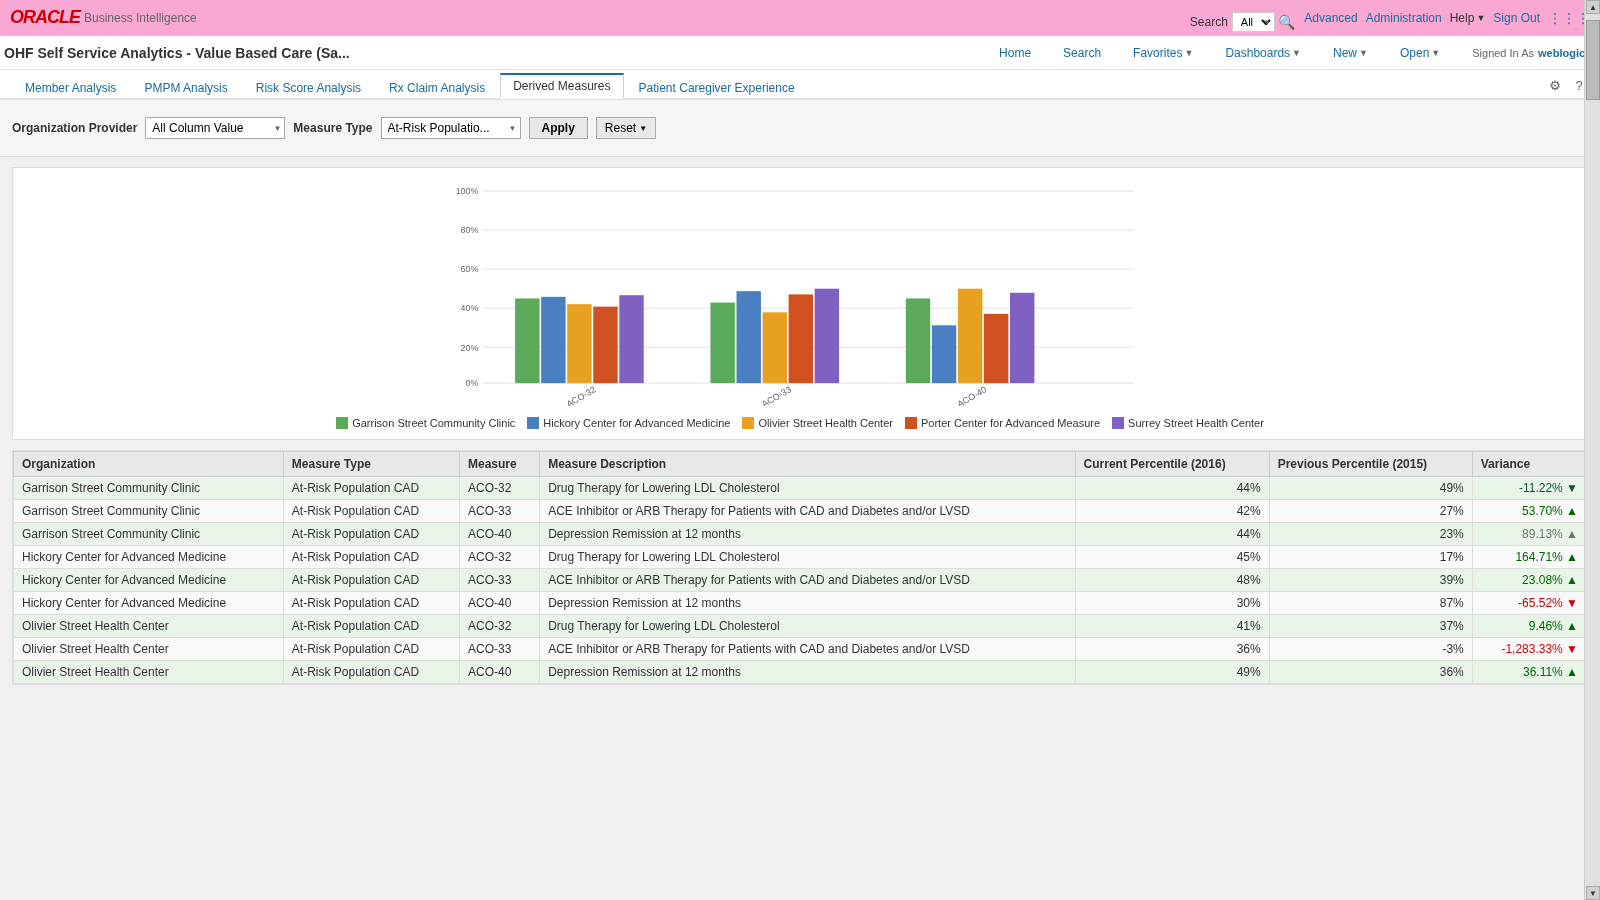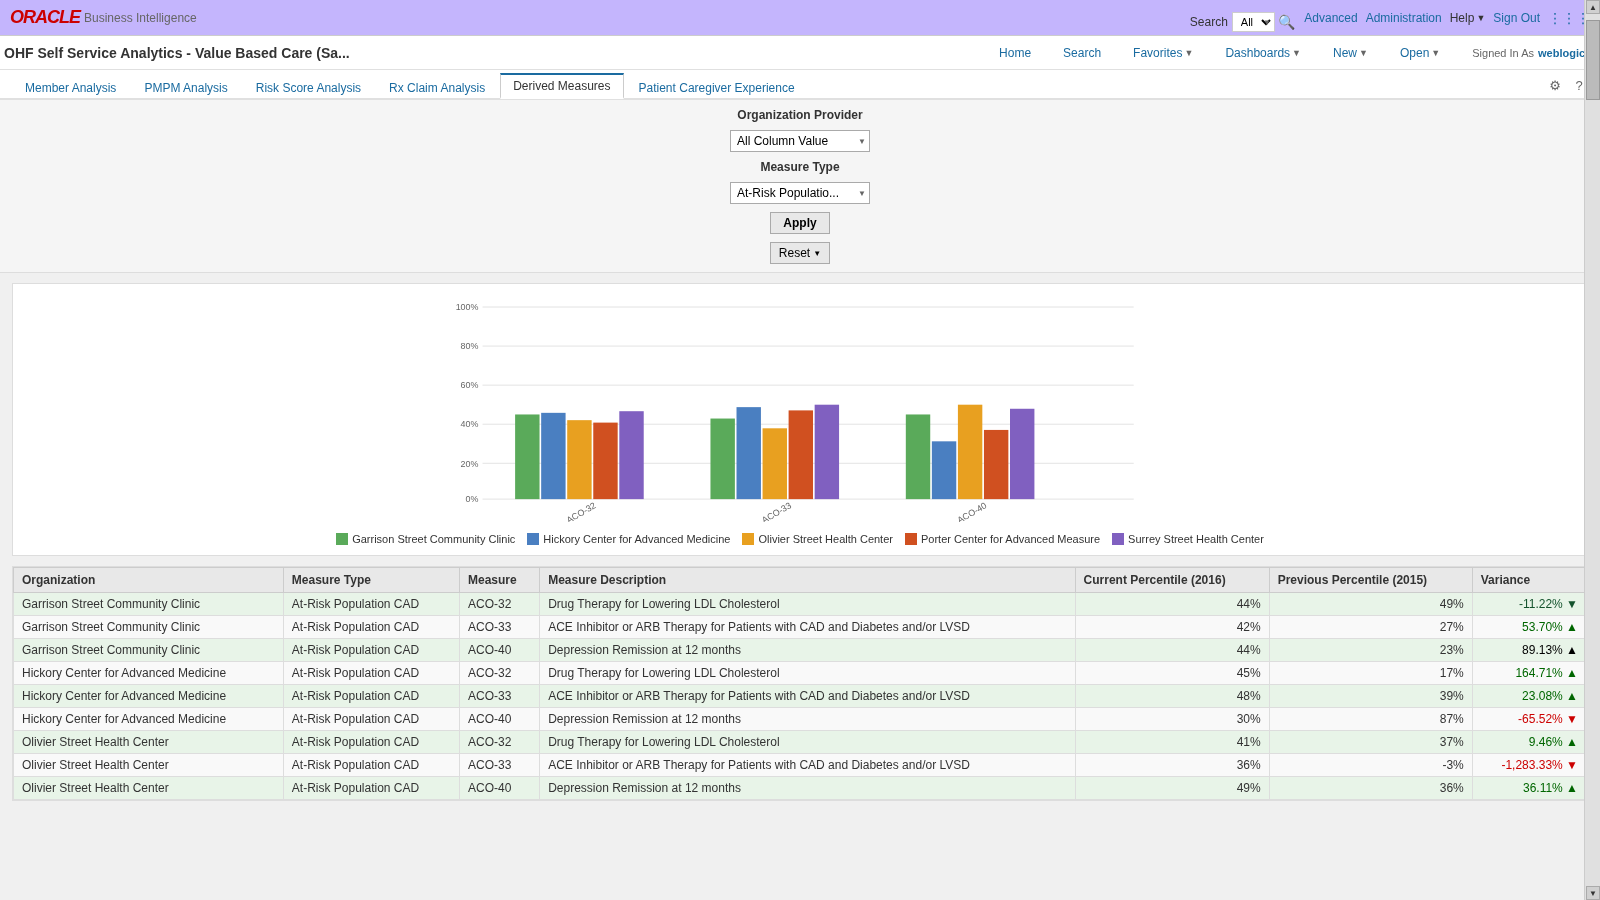--- a/index.html
+++ b/index.html
@@ -1,19 +1,19 @@
 <!DOCTYPE html>
 <html><head>
   <meta charset="utf-8">
   <style>
     * { box-sizing: border-box; margin: 0; padding: 0; }
     body { font-family: Arial, sans-serif; font-size: 12px; background: #f0f0f0; color: #333; overflow-x: hidden; }
 
     
-    #header { background: #c4b5fd; border-bottom: 1px solid #ccc; padding: 0 10px; display: flex; align-items: center; height: 36px; }
+    #header { background: #f9a8d4; border-bottom: 1px solid #ccc; padding: 0 10px; display: flex; align-items: center; height: 36px; }
     #logo { display: flex; align-items: center; margin-right: 10px; }
     .oracle-text { color: #cc0000; font-weight: bold; font-size: 16px; letter-spacing: -1px; }
     .bi-text { font-size: 12px; color: #666; margin-left: 4px; }
     #header-right { margin-left: auto; display: flex; align-items: center; gap: 8px; font-size: 12px; }
     #header-right span { color: #333; }
     .search-area { display: flex; align-items: center; gap: 4px; margin-top: 8px; }
     .search-select { border: 1px solid #ccc; padding: 2px 4px; font-size: 11px; background: #fff; }
     .header-link { color: #1a6ba0; text-decoration: none; font-size: 12px; cursor: pointer; }
 
     
@@ -25,21 +25,21 @@
     .caret { font-size: 9px; color: #666; }
 
     
     #tabs { background: #fff; border-bottom: 2px solid #e0e0e0; padding: 0 12px; display: flex; align-items: flex-end; height: 30px; }
     .tab { padding: 4px 12px; font-size: 12px; cursor: pointer; color: #1a6ba0; border: 1px solid transparent; border-bottom: none; margin-right: 2px; text-decoration: none; position: relative; top: 1px; }
     .tab.active { background: #fff; border: 1px solid #ccc; border-bottom: 2px solid #fff; color: #333; font-weight: normal; border-top: 2px solid #1a6ba0; }
     #icons-right { margin-left: auto; display: flex; gap: 6px; align-items: center; padding-bottom: 4px; }
     .icon-btn { width: 18px; height: 18px; display: flex; align-items: center; justify-content: center; cursor: pointer; color: #666; font-size: 13px; }
 
     
-    #filter-bar { background: #f5f5f5; border-bottom: 1px solid #ddd; padding: 8px 12px; display: flex; align-items: center; gap: 8px; flex-direction: column; }
+    #filter-bar { background: #f5f5f5; border-bottom: 1px solid #ddd; padding: 17px 12px; display: flex; align-items: center; gap: 8px; }
     .filter-label { font-size: 12px; color: #333; font-weight: bold; }
     .filter-select { border: 1px solid #aaa; padding: 3px 20px 3px 6px; font-size: 12px; background: #fff; appearance: none; -webkit-appearance: none; cursor: pointer; position: relative; }
     .filter-select-wrap { position: relative; display: inline-block; }
     .filter-select-wrap::after { content: '▼'; font-size: 8px; position: absolute; right: 4px; top: 50%; transform: translateY(-50%); pointer-events: none; color: #666; }
     .btn-apply { background: #e8e8e8; border: 1px solid #aaa; padding: 3px 12px; font-size: 12px; cursor: pointer; font-weight: bold; }
     .btn-reset { background: #e8e8e8; border: 1px solid #aaa; padding: 3px 8px; font-size: 12px; cursor: pointer; display: flex; align-items: center; gap: 3px; }
 
     
     #main { padding: 10px 12px; background: #f0f0f0; min-height: calc(900px - 160px); display: flex; flex-direction: column; gap: 10px; }
 
@@ -279,21 +279,21 @@
             <td class="numeric">27%</td>
             <td class="numeric"><span style="color:#006600;">53.70% ▲</span></td>
           </tr>
           <tr class="row-highlight">
             <td>Garrison Street Community Clinic</td>
             <td>At-Risk Population CAD</td>
             <td>ACO-40</td>
             <td>Depression Remission at 12 months</td>
             <td class="numeric">44%</td>
             <td class="numeric">23%</td>
-            <td class="numeric"><span style="color:#000000;">89.13% ▲</span></td>
+            <td class="numeric"><span style="color:#737373;">89.13% ▲</span></td>
           </tr>
           <tr>
             <td>Hickory Center for Advanced Medicine</td>
             <td>At-Risk Population CAD</td>
             <td>ACO-32</td>
             <td>Drug Therapy for Lowering LDL Cholesterol</td>
             <td class="numeric">45%</td>
             <td class="numeric">17%</td>
             <td class="numeric"><span style="color:#006600;">164.71% ▲</span></td>
           </tr>

